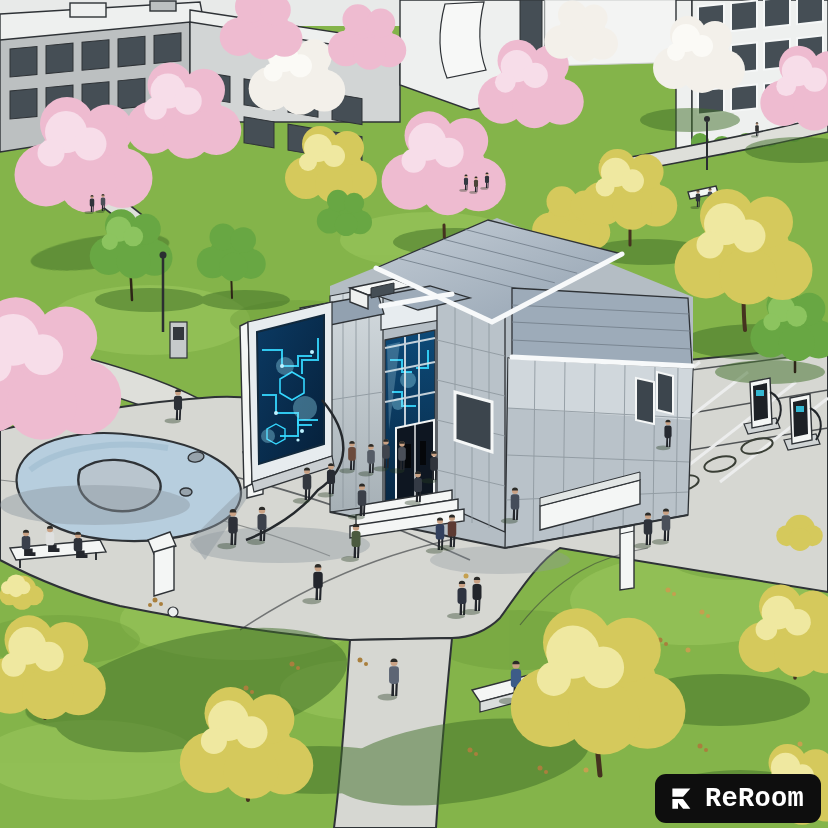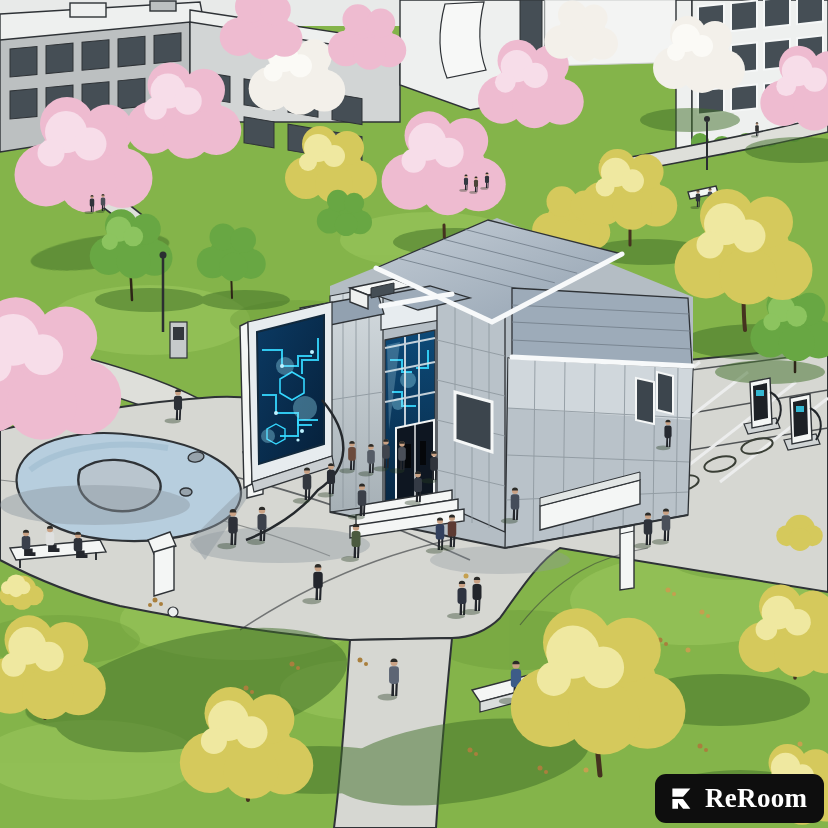--- a/index.html
+++ b/index.html
@@ -1,17 +1,17 @@
 <!DOCTYPE html>
 <html style="--outline: #2e3236; --grass: #84b44a; --grassHi: #9dc95f; --grassLo: #6b9a3a; --shadowGreen: #3e6d27; --plaza: #d6d7d2; --path: #dedfda; --pond: #b7cede; --pondDeep: #9fbccf; --island: #b9c5ce; --white: #f4f6f5; --fascia: #f7f9fa; --roof: #9dabb9; --roofHi: #c3ccd5; --roofSeam: #76828e; --silver: #b9c2c9; --silverHi: #e7ecef; --panelLeft: #cdd5d9; --panelSeam: #8d979e; --windowDark: #454e55; --screenDeep: #082743; --screenMid: #0d4a78; --circuit: #35d8ff; --glow: #9feaff; --bgGray: #bcc0c1; --bgGrayHi: #d2d5d5; --bgWhite: #eef0ef; --trunk: #45321f; --pink: #eebbd0; --pinkHi: #f7dde9; --blossom: #f3f0ea; --blossomHi: #fbfaf6; --yellow: #d5c95c; --yellowHi: #efe8a0; --treeGreen: #68a743; --treeGreenHi: #8cc45f; --concreteShadow: #8f99a1; --skin: #c9a184; --badgeBg: #0e0e0e; --badgeFg: #ffffff;"><head>
 <meta charset="utf-8">
 <style>
   html,body{margin:0;padding:0;background:#222;}
   #stage{position:relative;width:828px;height:828px;overflow:hidden;
-         font-family:Liberation Serif, serif;background:var(--grass,#84b44a);}
+         font-family:Liberation Mono, monospace;background:var(--grass,#84b44a);}
   #stage svg{display:block}
   
   .f-grass{fill:var(--grass,#84b44a)} .f-grassHi{fill:var(--grassHi,#9dc95f)}
   .f-grassLo{fill:var(--grassLo,#6b9a3a)} .f-shadow{fill:var(--shadowGreen,#3e6d27)}
   .f-plaza{fill:var(--plaza,#d6d7d2);stroke:var(--outline,#2e3236);stroke-width:2}
   .f-path{fill:var(--path,#dedfda);stroke:var(--outline,#2e3236);stroke-width:1.6}
   .f-pond{fill:var(--pond,#b7cede);stroke:var(--outline,#2e3236);stroke-width:2.2}
   .f-island{fill:var(--island,#b9c5ce);stroke:var(--outline,#2e3236);stroke-width:2.4}
   .f-white{fill:var(--white,#f4f6f5);stroke:var(--outline,#2e3236);stroke-width:1.4}
   .f-roof{fill:var(--roof,#9dabb9);stroke:var(--outline,#2e3236);stroke-width:1.3}

